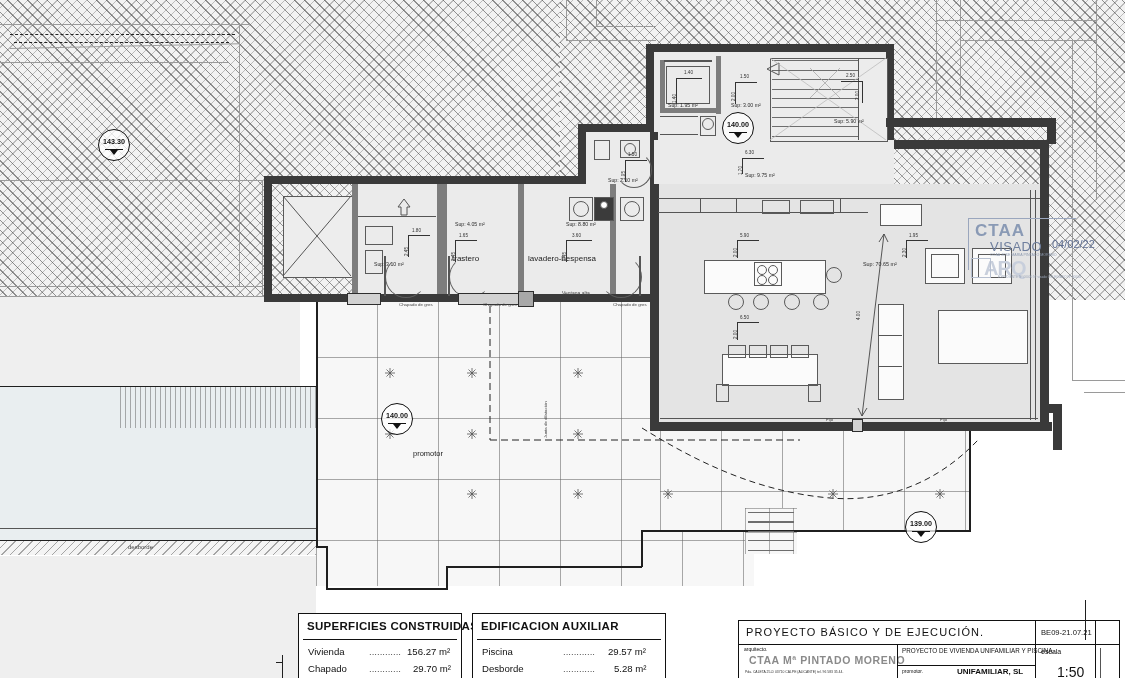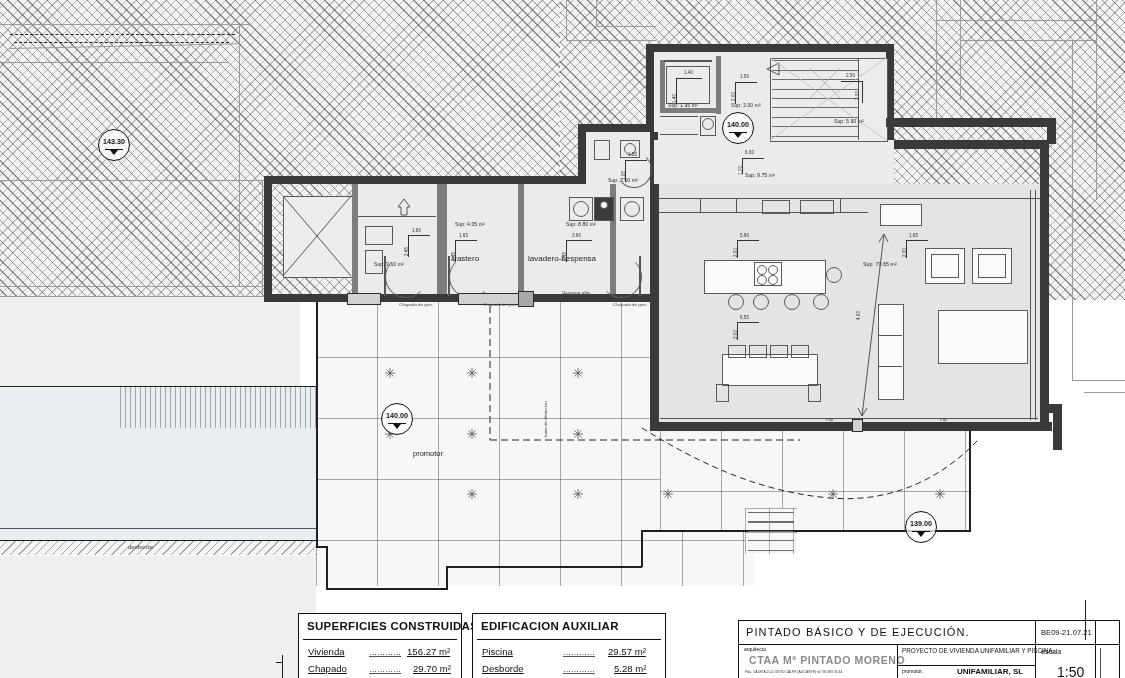--- a/index.html
+++ b/index.html
@@ -92,21 +92,21 @@
              border-left:4px solid transparent;border-right:4px solid transparent;border-top:5px solid #111;}
 
   
   .dimL{position:absolute;}
   .dimL .hz{position:absolute;left:0;top:0;height:1px;background:#333;}
   .dimL .vt{position:absolute;left:0;top:0;width:1px;background:#333;}
 
   
   .tbl{position:absolute;border:1.4px solid #111;background:#fff;}
   .tbl .hd{font-size:11.5px;font-weight:bold;color:#111;letter-spacing:.3px;}
-  .tbl .rw{font-size:9.6px;color:#111;text-decoration:underline;}
+  .tbl .rw{font-size:9.6px;color:#111;}
 
   .titleblk{position:absolute;border:1.4px solid #111;background:#fff;}
   .tb-t{font-size:11px;color:#111;letter-spacing:1.1px;}
   .tb-s{font-size:5px;color:#111;}
   .tb-m{font-size:6.3px;color:#111;}
   .tb-b{font-size:8px;color:#111;font-weight:bold;}
   .tb-code{font-size:7.6px;color:#111;}
   .tb-scale{font-size:14px;color:#111;}
   .tb-arch{font-size:10.5px;font-weight:bold;color:#8a8a8a;letter-spacing:.6px;}
   .tb-fine{font-size:3.4px;color:#333;}
@@ -532,20 +532,31 @@
   <div class="t dimtxt" style="left:909px;top:234px;">1.95</div>
   <div class="t dimtxt vert" style="left:903px;top:257px;">2.30</div>
 
   <svg class="abs" style="left:852px;top:230px;width:40px;height:190px;">
     <path d="M32 4 L10 186" stroke="#444" stroke-width="0.9" fill="none"></path>
     <path d="M32 4 L27 12 M32 4 L36 12" stroke="#444" stroke-width="0.9" fill="none"></path>
     <path d="M10 186 L6 178 M10 186 L15 178" stroke="#444" stroke-width="0.9" fill="none"></path>
   </svg>
   <div class="t dimtxt vert" style="left:857px;top:320px;">4.00</div>
 
+  <div id="stamp" style="left:968px;top:218px;width:148px;height:64px;">
+    <div class="abs" style="left:0;top:0;width:108px;height:1px;background:#9aa6bd;"></div>
+    <div class="abs" style="left:0;top:0;width:1px;height:52px;background:#9aa6bd;"></div>
+    <div class="t st-ctaa" style="left:7px;top:4px;">CTAA</div>
+    <div class="t st-vis" style="left:22px;top:22px;">VISADO</div>
+    <div class="t st-sub" style="left:22px;top:36px;">COAA JOSE MARIA PINTADO MORENO</div>
+    <div class="t st-date" style="left:84px;top:21px;">04/02/22</div>
+    <div class="t st-wm" style="left:16px;top:40px;">ARQ</div>
+    <div class="t st-fine" style="left:30px;top:58px;">EXPEDIENTE Nº 00000   Nº visado   COLEGIADO Nº 00000</div>
+    <div class="abs" style="left:3px;top:40px;width:18px;height:18px;border:1px solid #b7c0d0;"></div>
+  </div>
 
   <div class="tbl" style="left:298px;top:613px;width:162px;height:65px;">
     <div class="t tbl-hd hd" style="left:8px;top:7px;">SUPERFICIES CONSTRUIDAS</div>
     <div class="abs" style="left:4px;top:25px;width:154px;height:1.3px;background:#111;"></div>
 
     <div class="t rw" style="left:9px;top:33px;">Vivienda</div>
     <div class="t rw" style="left:70px;top:33px;color:#555;">............</div>
     <div class="t rw" style="left:108px;top:33px;">156.27 m²</div>
 
     <div class="t rw" style="left:9px;top:50px;">Chapado</div>
@@ -563,21 +574,21 @@
     <div class="t rw" style="left:135px;top:33px;">29.57 m²</div>
 
     <div class="t rw" style="left:9px;top:50px;">Desborde</div>
     <div class="t rw" style="left:90px;top:50px;color:#555;">............</div>
     <div class="t rw" style="left:141px;top:50px;">5.28 m²</div>
 
   </div>
 
   <div class="titleblk" style="left:738px;top:620px;width:380px;height:58px;">
 
-    <div class="t tb-t" style="left:7px;top:6px;">PINTADO BÁSICO Y DE EJECUCIÓN.</div>
+    <div class="t tb-t" style="left:7px;top:6px;">PROYECTO BÁSICO Y DE EJECUCIÓN.</div>
     <div class="abs" style="left:0;top:23px;width:380px;height:1.3px;background:#111;"></div>
     <div class="abs" style="left:296px;top:0;width:1.3px;height:23px;background:#111;"></div>
     <div class="t tb-code" style="left:302px;top:8px;">BE09-21.07.21</div>
 
     <div class="t tb-s" style="left:5px;top:26px;">arquitecto.</div>
     <div class="t tb-arch" style="left:10px;top:34px;">CTAA Mª PINTADO MORENO</div>
     <div class="t tb-fine" style="left:6px;top:50px;">Pda. CALETA 25-D  03710 CALPE (ALICANTE)  tel. 96 583 35 44.</div>
 
     <div class="abs" style="left:158px;top:23px;width:1.3px;height:35px;background:#111;"></div>
 

